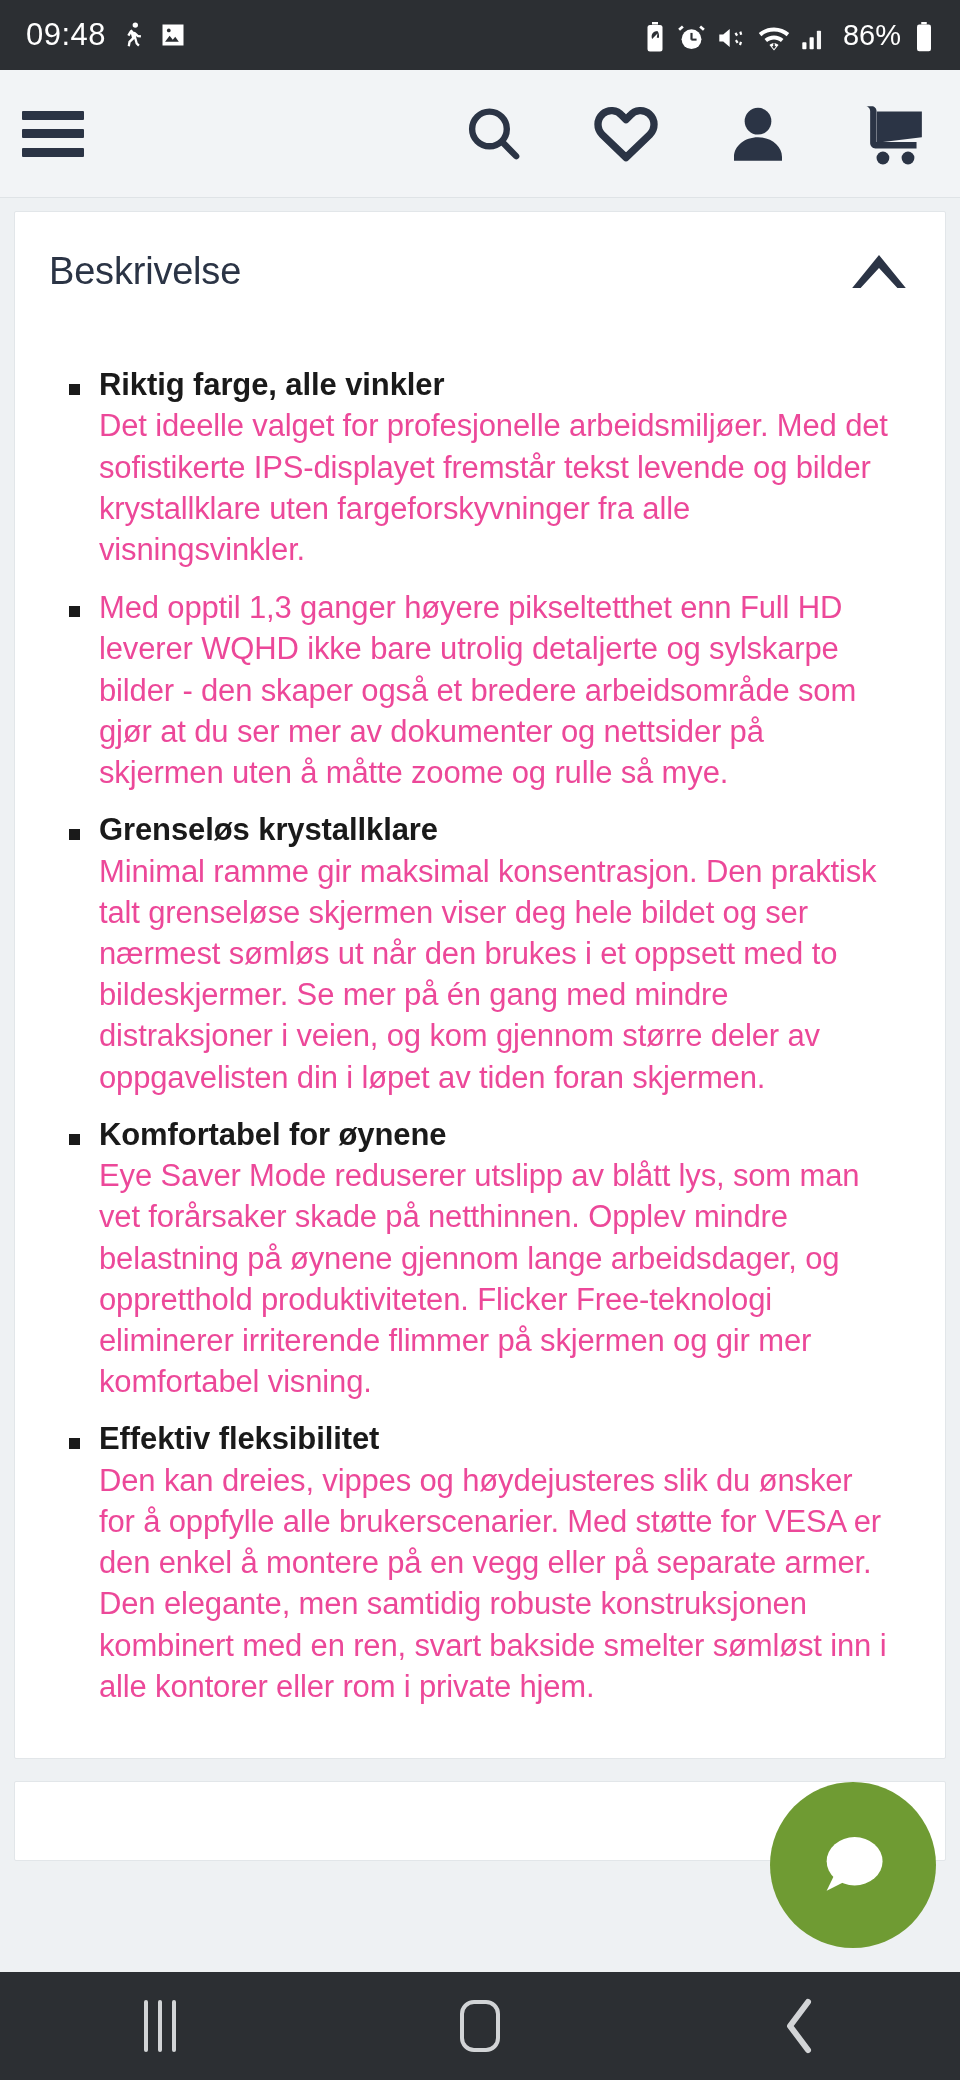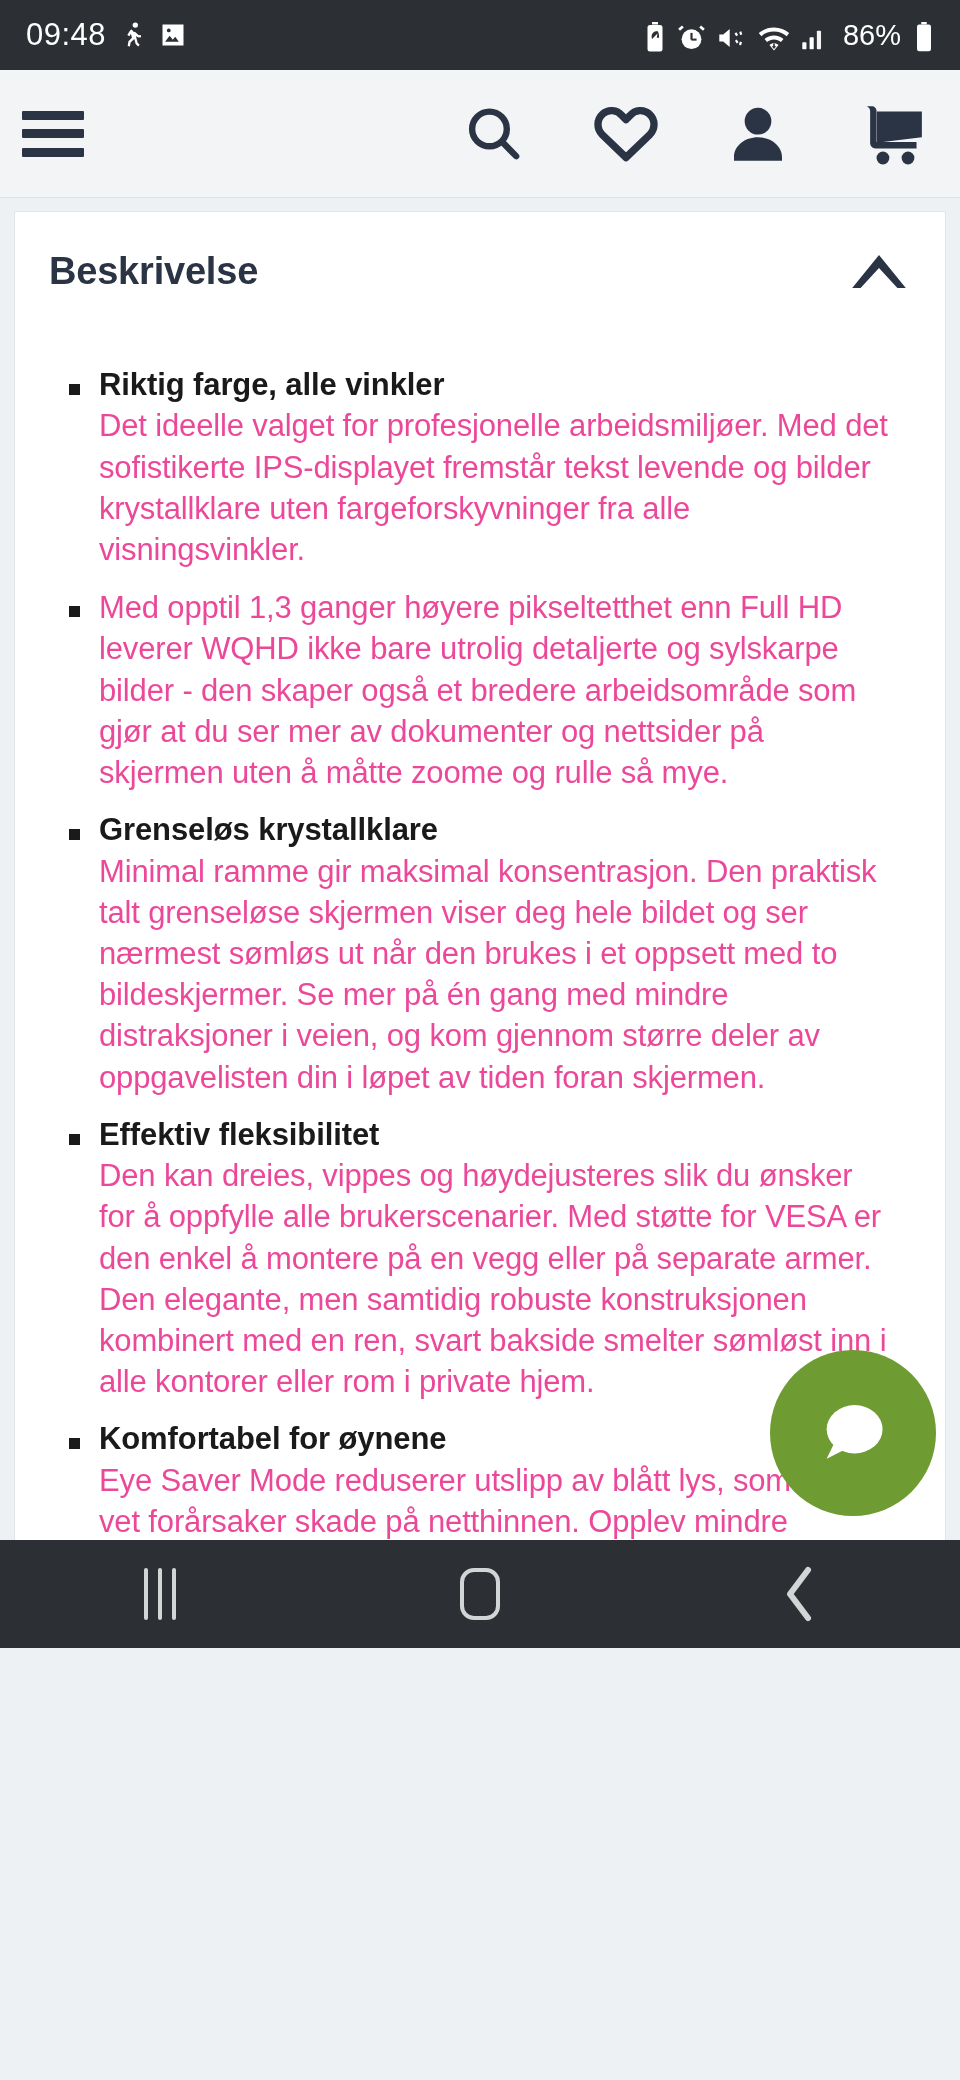--- a/index.html
+++ b/index.html
@@ -11,21 +11,21 @@
   }
 
   body {
     font-family: "Liberation Sans", sans-serif;
     background: #eef1f3;
   }
 
   .phone {
     position: relative;
     width: 960px;
-    height: 1648px;
+    height: 2080px;
     background: #eef1f3;
     display: flex;
     flex-direction: column;
   }
 
   
   .status-bar {
     height: 70px;
     background: #2c2f33;
     display: flex;
@@ -113,21 +113,21 @@
   }
 
   .card-header {
     display: flex;
     align-items: center;
     padding: 38px 34px 0 34px;
     cursor: pointer;
   }
   .card-title {
     font-size: 38px;
-    font-weight: 700;
+    font-weight: 400;
     color: #2b3445;
     letter-spacing: -0.2px;
   }
   .chevron-up {
     margin-left: auto;
     margin-right: 4px;
   }
 
   .card-body {
     padding: 56px 38px 0 38px;
@@ -340,27 +340,27 @@
           <li>
             <span class="feature-text">Med opptil 1,3 ganger høyere pikseltetthet enn Full HD leverer WQHD ikke bare utrolig detaljerte og sylskarpe bilder - den skaper også et bredere arbeidsområde som gjør at du ser mer av dokumenter og nettsider på skjermen uten å måtte zoome og rulle så mye.</span>
           </li>
 
           <li>
             <span class="feature-title">Grenseløs krystallklare</span>
             <span class="feature-text">Minimal ramme gir maksimal konsentrasjon. Den praktisk talt grenseløse skjermen viser deg hele bildet og ser nærmest sømløs ut når den brukes i et oppsett med to bildeskjermer. Se mer på én gang med mindre distraksjoner i veien, og kom gjennom større deler av oppgavelisten din i løpet av tiden foran skjermen.</span>
           </li>
 
           <li>
+            <span class="feature-title">Komfortabel for øynene</span>
+            <span class="feature-text">Eye Saver Mode reduserer utslipp av blått lys, som man vet forårsaker skade på netthinnen. Opplev mindre belastning på øynene gjennom lange arbeidsdager, og oppretthold produktiviteten. Flicker Free-teknologi eliminerer irriterende flimmer på skjermen og gir mer komfortabel visning.</span>
+          </li>
+
+          <li>
             <span class="feature-title">Effektiv fleksibilitet</span>
             <span class="feature-text">Den kan dreies, vippes og høydejusteres slik du ønsker for å oppfylle alle brukerscenarier. Med støtte for VESA er den enkel å montere på en vegg eller på separate armer. Den elegante, men samtidig robuste konstruksjonen kombinert med en ren, svart bakside smelter sømløst inn i alle kontorer eller rom i private hjem.</span>
-          </li>
-
-          <li>
-            <span class="feature-title">Komfortabel for øynene</span>
-            <span class="feature-text">Eye Saver Mode reduserer utslipp av blått lys, som man vet forårsaker skade på netthinnen. Opplev mindre belastning på øynene gjennom lange arbeidsdager, og oppretthold produktiviteten. Flicker Free-teknologi eliminerer irriterende flimmer på skjermen og gir mer komfortabel visning.</span>
           </li>
 
         </ul>
       </div>
     </div>
 
     <div class="card card-next"></div>
 
     <button class="chat-fab">
       <svg width="86" height="86" viewBox="0 0 32 32" fill="#ffffff">

